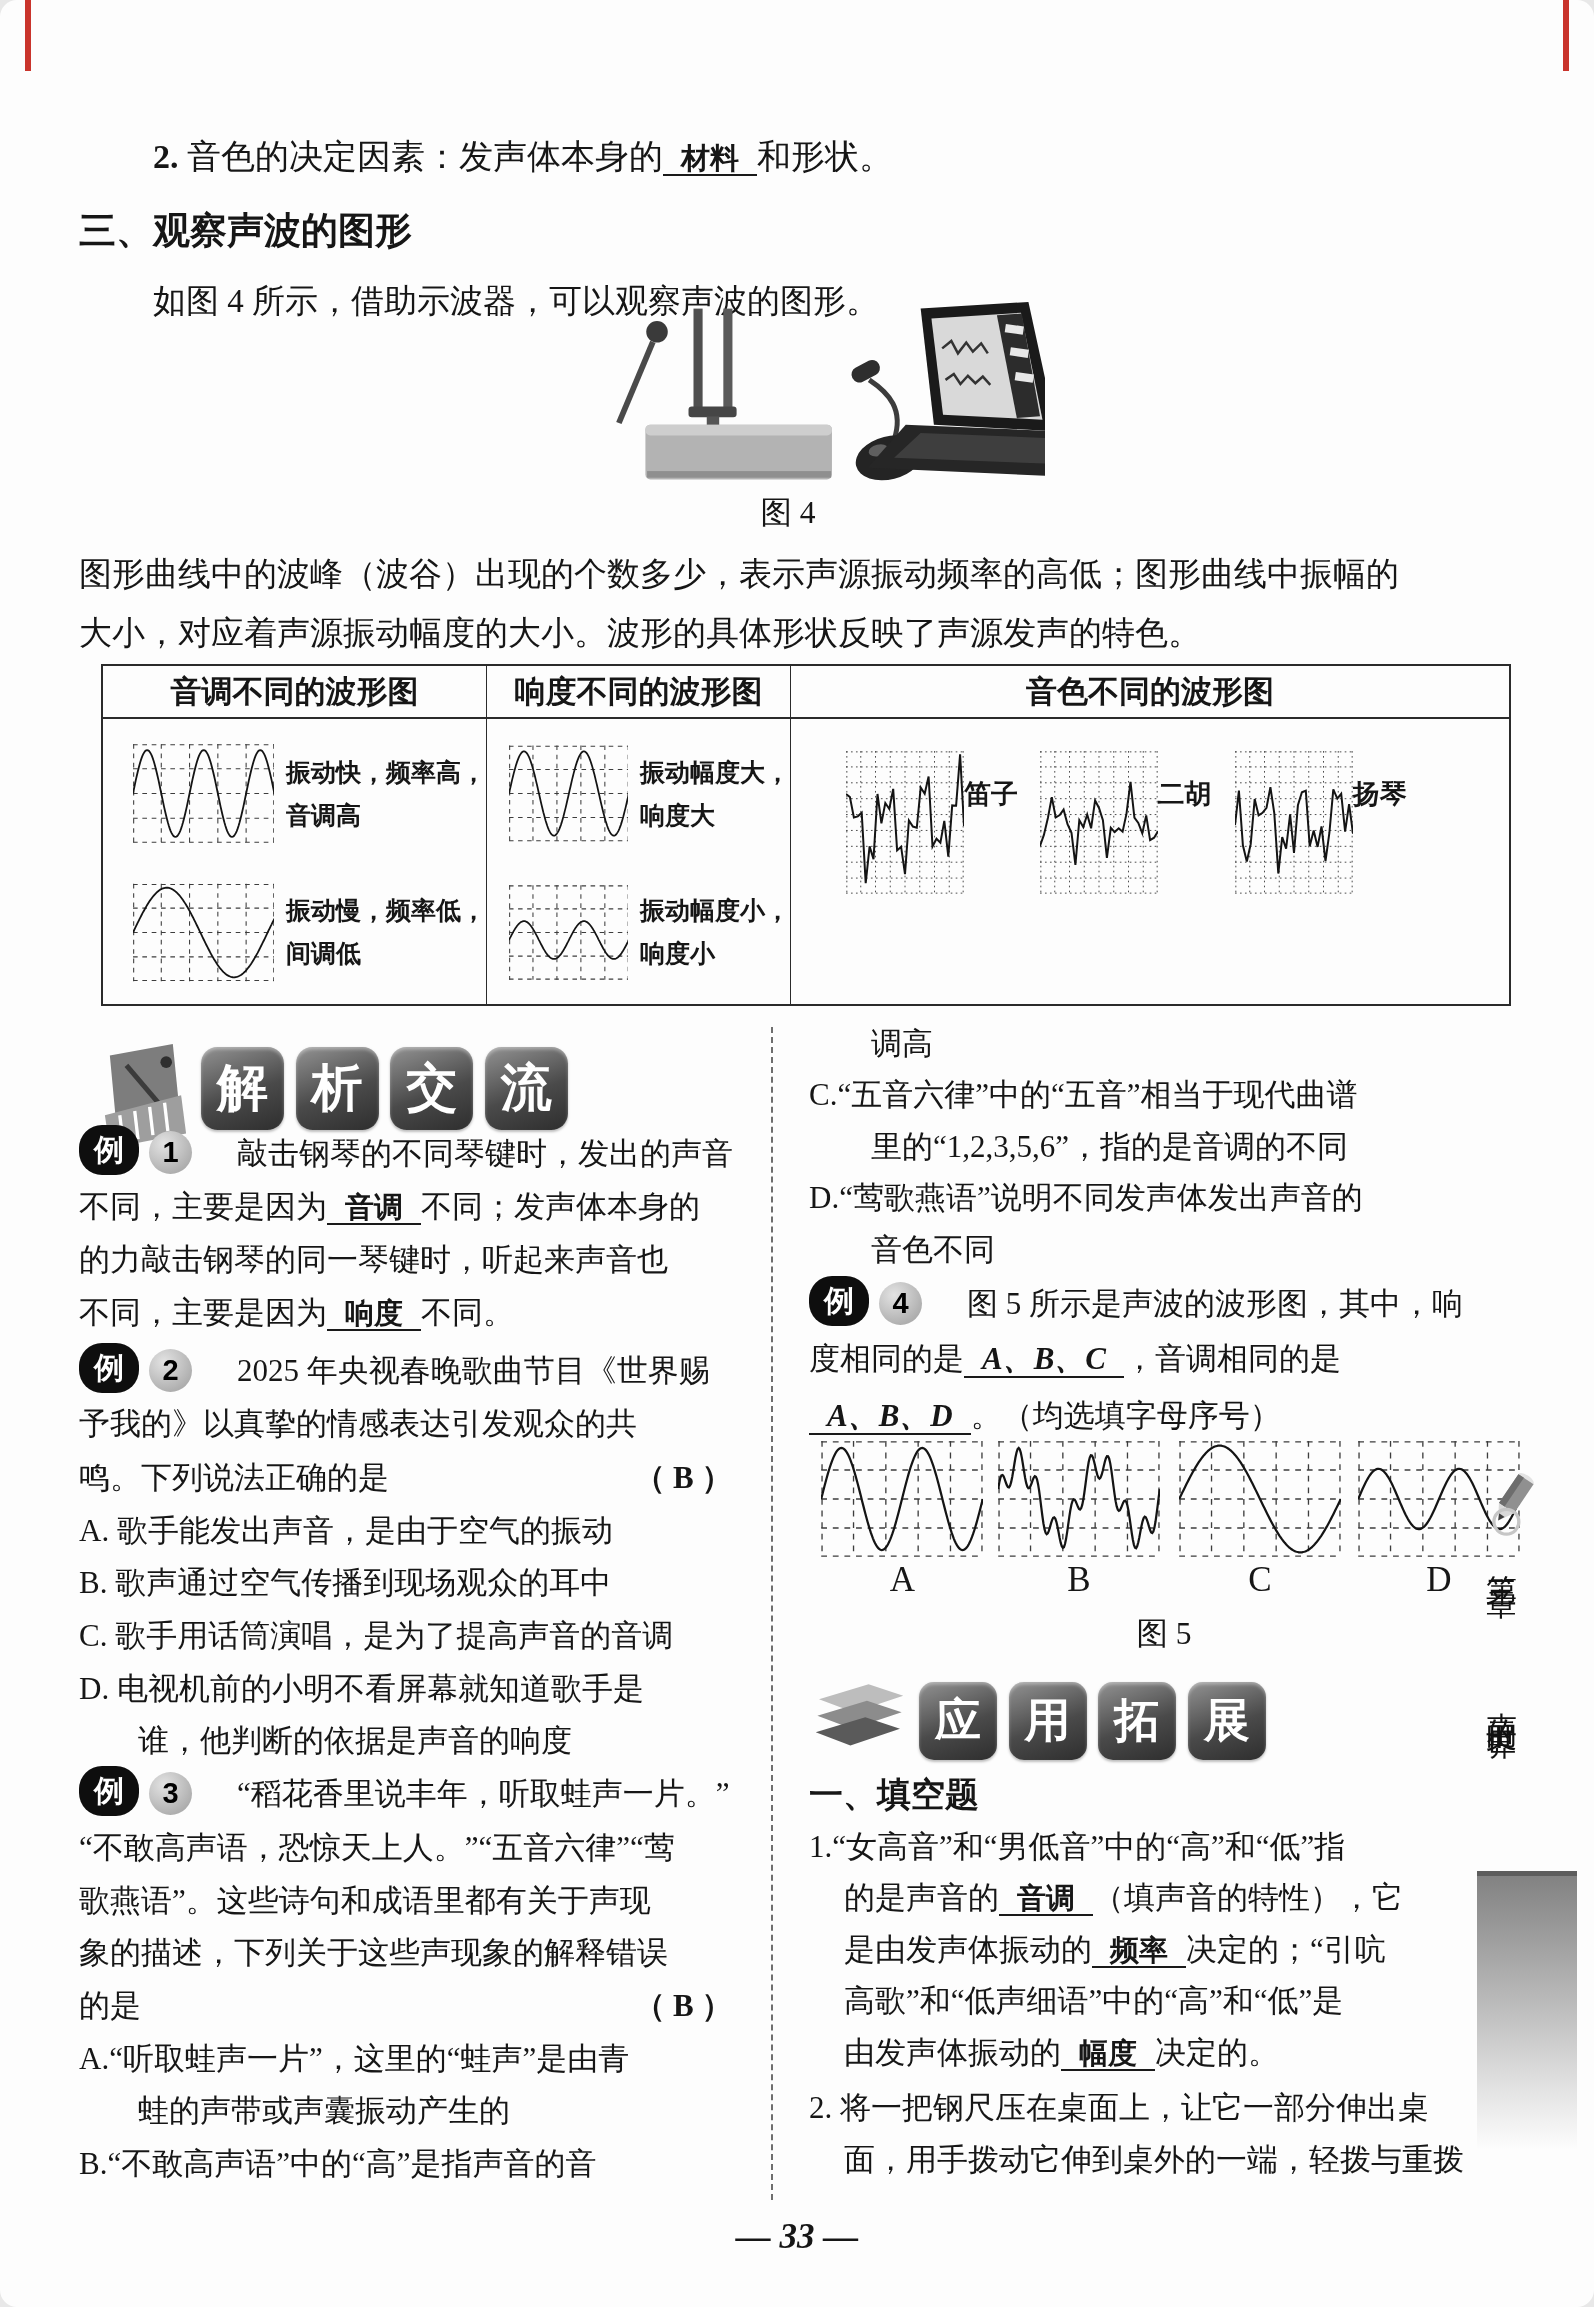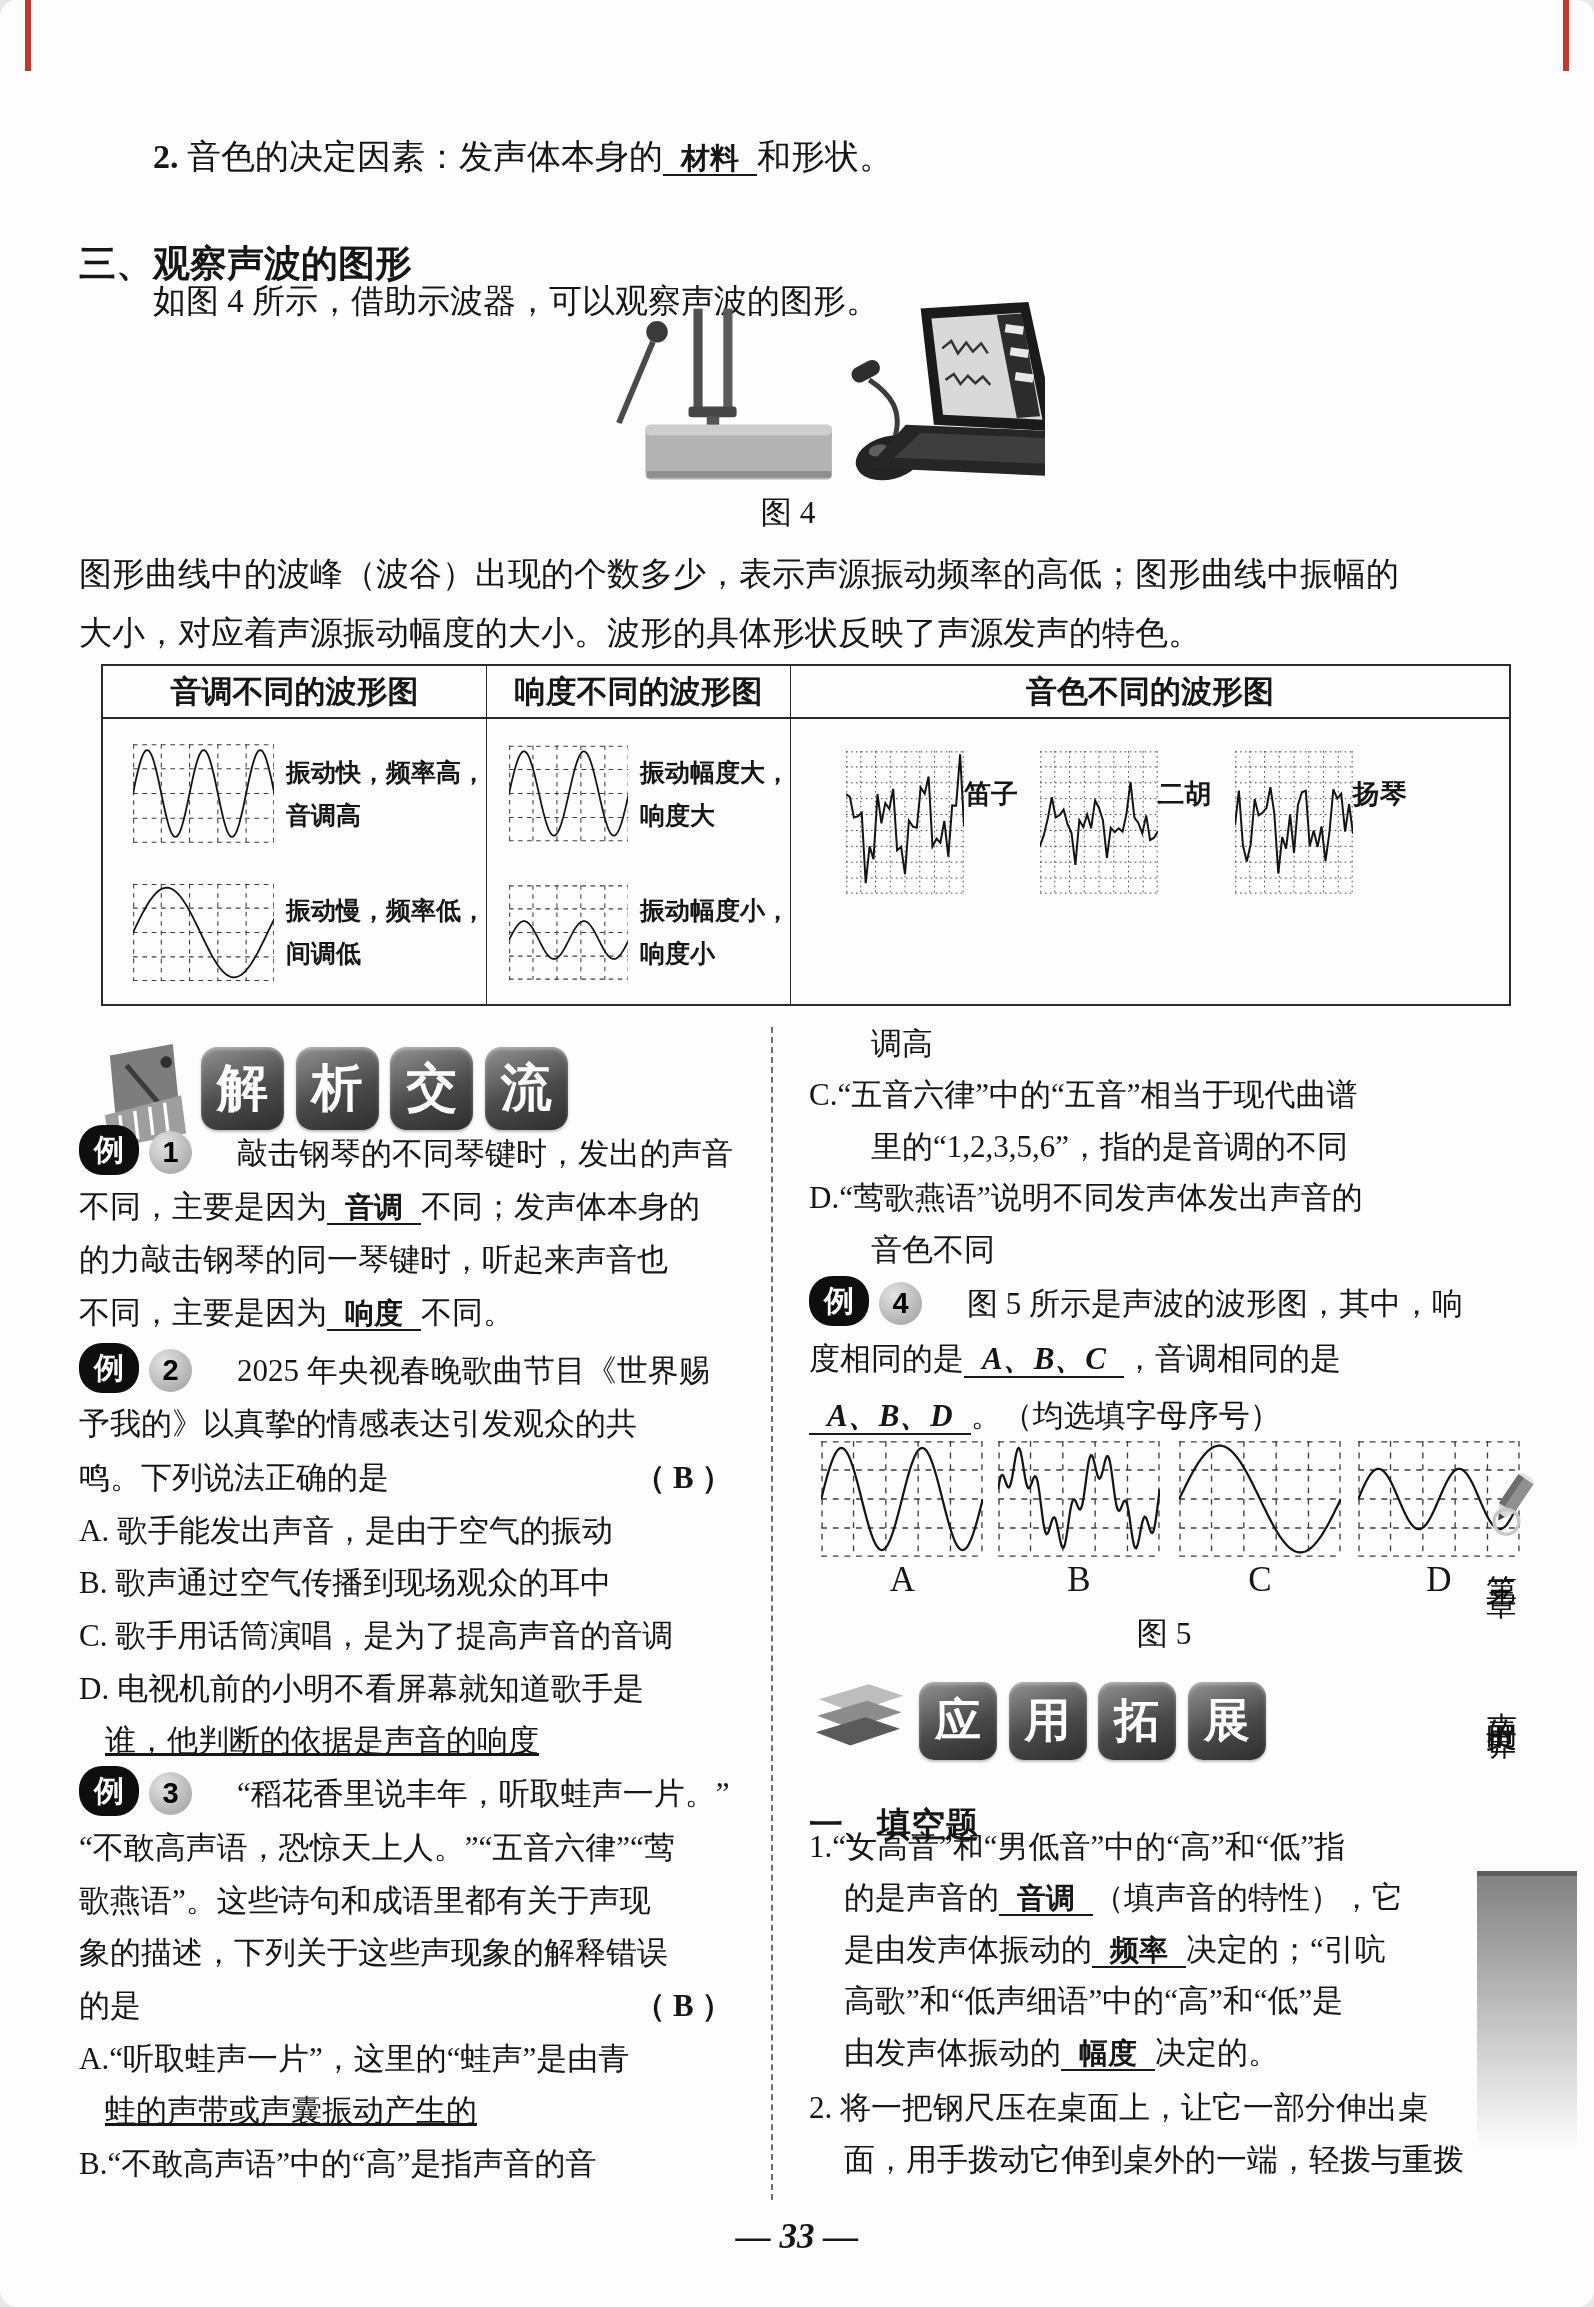--- a/index.html
+++ b/index.html
@@ -1,21 +1,21 @@
 <!DOCTYPE html>
 <html style="font-size:13.3px"><head>
 <meta charset="utf-8">
 <style>
   html,body{margin:0;padding:0;background:#e8e8e8;}
   #canvas{position:relative;width:1594px;height:2307px;background:#fdfdfd;overflow:hidden;
           font-family:"Liberation Serif",serif;color:#161616;border-radius:17px;}
   .abs{position:absolute;}
   .ln{position:absolute;white-space:nowrap;font-size:31px;line-height:43px;color:#161616;}
-  .ind{left:26px;text-decoration:underline;}
-  .sans{font-family:Liberation Mono, monospace;margin-top:33px;}
+  .ind{left:59px;}
+  .sans{font-family:Liberation Sans, sans-serif;}
   .blank{font-weight:bold;border-bottom:2.5px solid #1a1a1a;padding:0 18px;
          font-family:"Liberation Sans",sans-serif;font-size:29px;}
   .blank.it{font-family:"Liberation Serif",serif;font-style:italic;font-size:31px;}
   .ansB{position:absolute;right:6.6px;font-weight:bold;}
   .redmark{position:absolute;top:0;width:5.8px;height:71px;background:#c9342c;}
   
   .hb{display:inline-flex;align-items:center;justify-content:center;width:83px;height:83px;
       border-radius:16.6px;background:linear-gradient(160deg,#939393,#4a4a4a 55%,#2e2e2e);
       color:#fff;font-family:"Liberation Sans",sans-serif;font-weight:bold;font-size:51px;
       margin-right:11.6px;box-shadow:inset 0 2.5px 3.3px rgba(255,255,255,.35), 0 1.7px 2.5px rgba(0,0,0,.25);}

